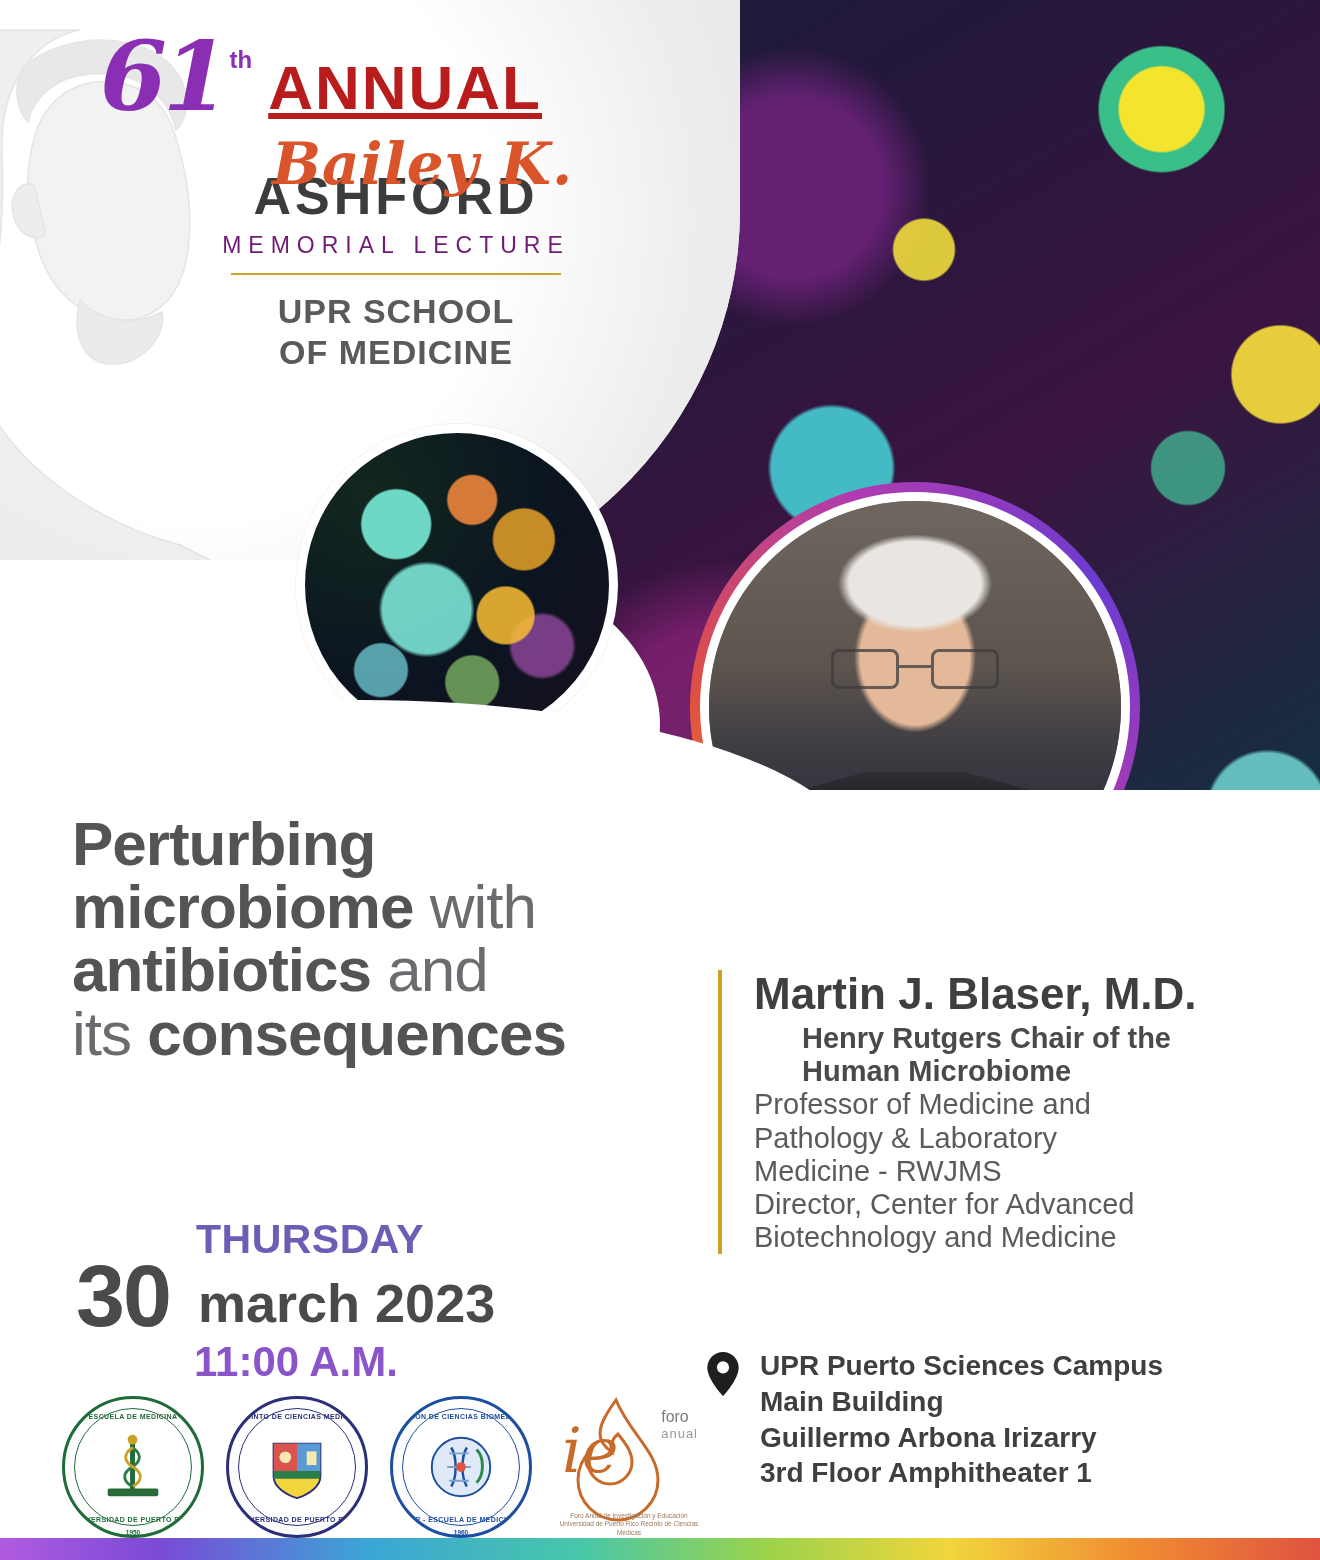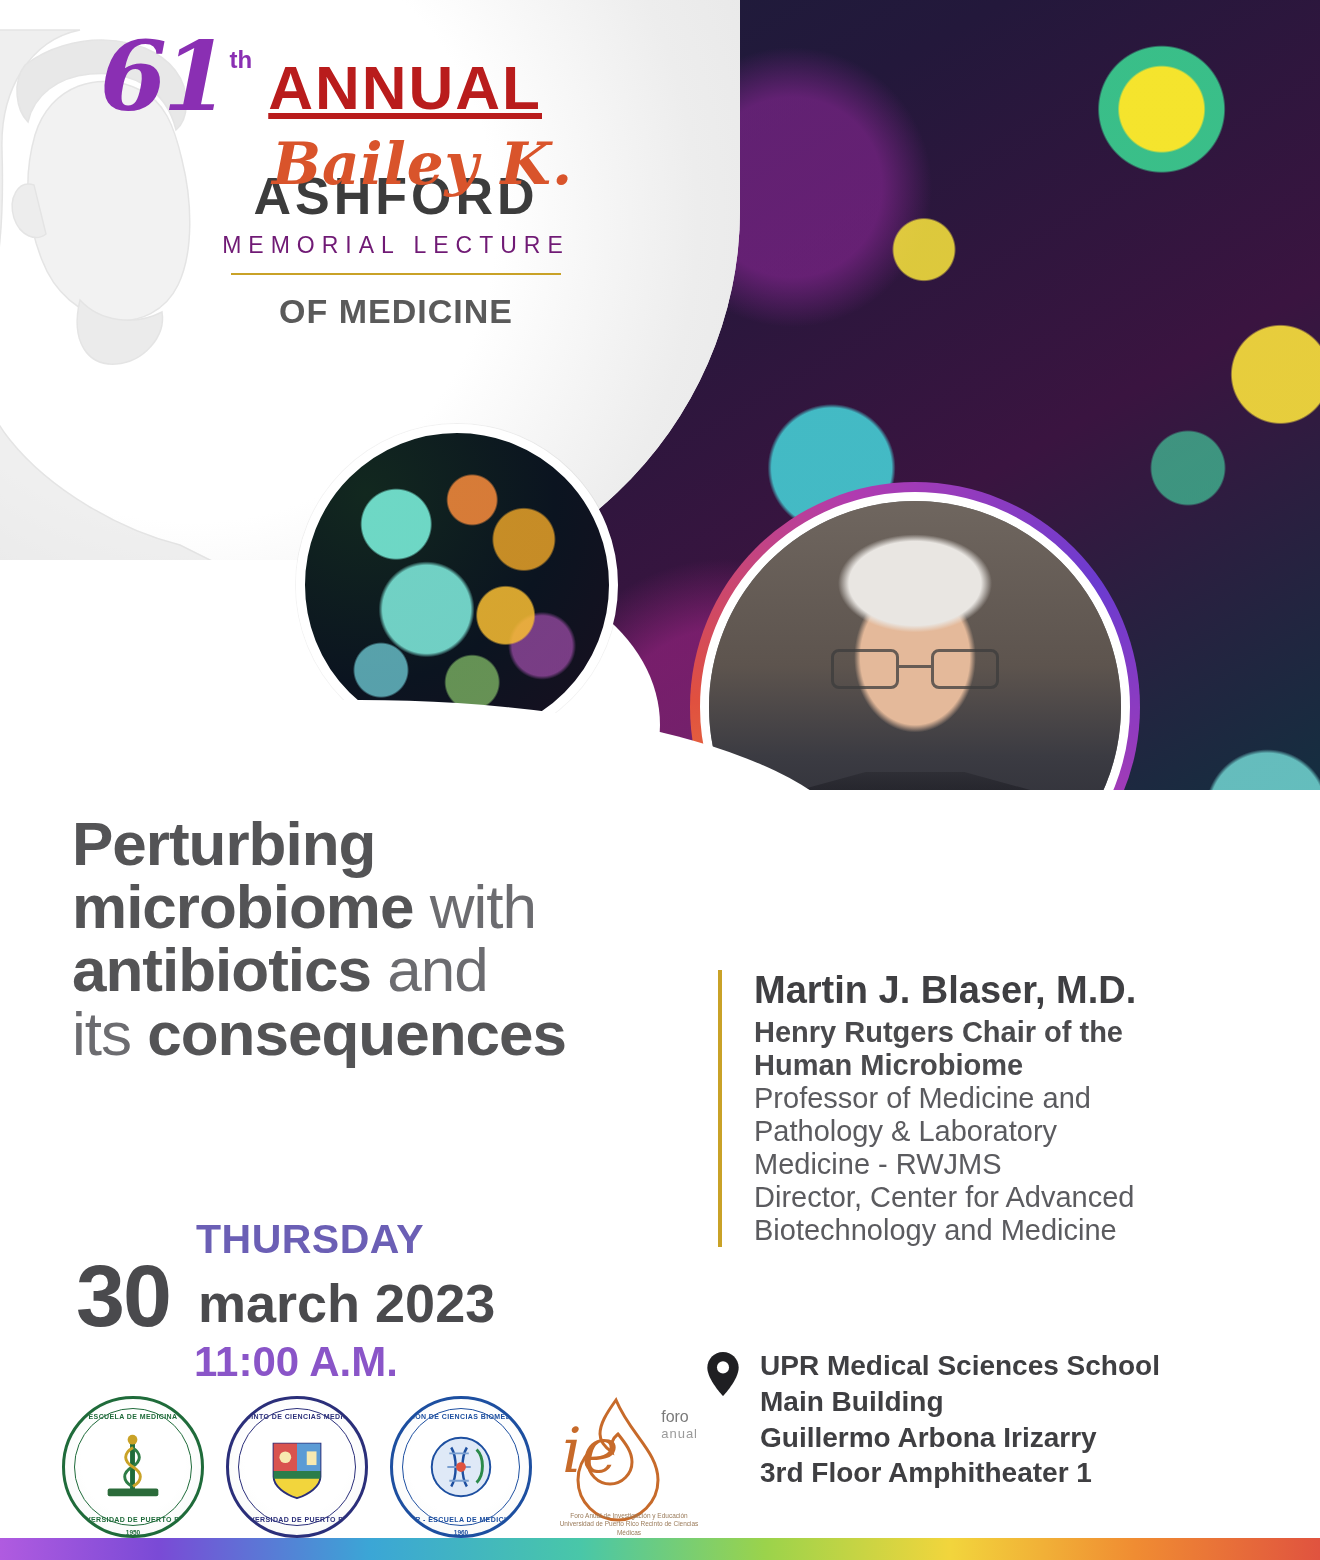--- a/index.html
+++ b/index.html
@@ -251,25 +251,25 @@
     font-size: 42px; font-weight: 700; color: #8a55c8;
   }
 
   
   .speaker-block {
     position: absolute; left: 718px; top: 970px; width: 560px;
     padding-left: 32px;
     border-left: 4px solid #c9a227;
   }
   .speaker-name {
-    font-size: 38px; font-weight: 700; color: #3f3f42; line-height: 1.1;
+    font-size: 44px; font-weight: 700; color: #3f3f42; line-height: 1.1;
     margin-bottom: 4px;
   }
   .speaker-role-bold {
-    font-size: 29px; font-weight: 700; color: #4a4a4d; line-height: 1.14;
+    font-size: 29px; font-weight: 700; color: #4a4a4d; line-height: 1.14; margin-left: 48px;
   }
   .speaker-role {
     font-size: 29px; font-weight: 400; color: #5b5b5f; line-height: 1.14;
   }
 
   
   .venue-block {
     position: absolute; left: 706px; top: 1348px; width: 580px;
     display: flex; gap: 14px;
   }
@@ -353,20 +353,21 @@
     <div class="line-61">
       <span class="num-61">61</span>
       <span class="sup-th">th</span>
       <span class="word-annual">ANNUAL</span>
     </div>
     <div class="script-bailey">Bailey K.</div>
     <div class="word-ashford">ASHFORD</div>
     <div class="word-memorial">MEMORIAL LECTURE</div>
     <div class="gold-rule"></div>
     <div class="upr-school">
+      <div>UPR SCHOOL</div>
       <div>OF MEDICINE</div>
     </div>
   </div>
 
   <div class="panel-mid"></div>
 
   <div class="circle-micro"></div>
 
   <div class="portrait-ring"></div>
   <div class="circle-portrait">
@@ -409,21 +410,21 @@
   </div>
 
   <div class="venue-block">
     <div class="pin-icon">
       <svg viewBox="0 0 24 32" width="34" height="44">
         <path d="M12 0C5.7 0 .6 5.1.6 11.4.6 20 12 32 12 32s11.4-12 11.4-20.6C23.4 5.1 18.3 0 12 0z" fill="#1f1f22"></path>
         <circle cx="12" cy="11.2" r="4.4" fill="#ffffff"></circle>
       </svg>
     </div>
     <div class="venue-lines">
-      <div>UPR Medical Sciences School</div>
+      <div>UPR Puerto Sciences Campus</div>
       <div>Main Building</div>
       <div>Guillermo Arbona Irizarry</div>
       <div>3rd Floor Amphitheater 1</div>
     </div>
   </div>
 
   <div class="logos">
 
     <div class="logo">
       <div class="logo-seal" style="color:#1f6b3a">

